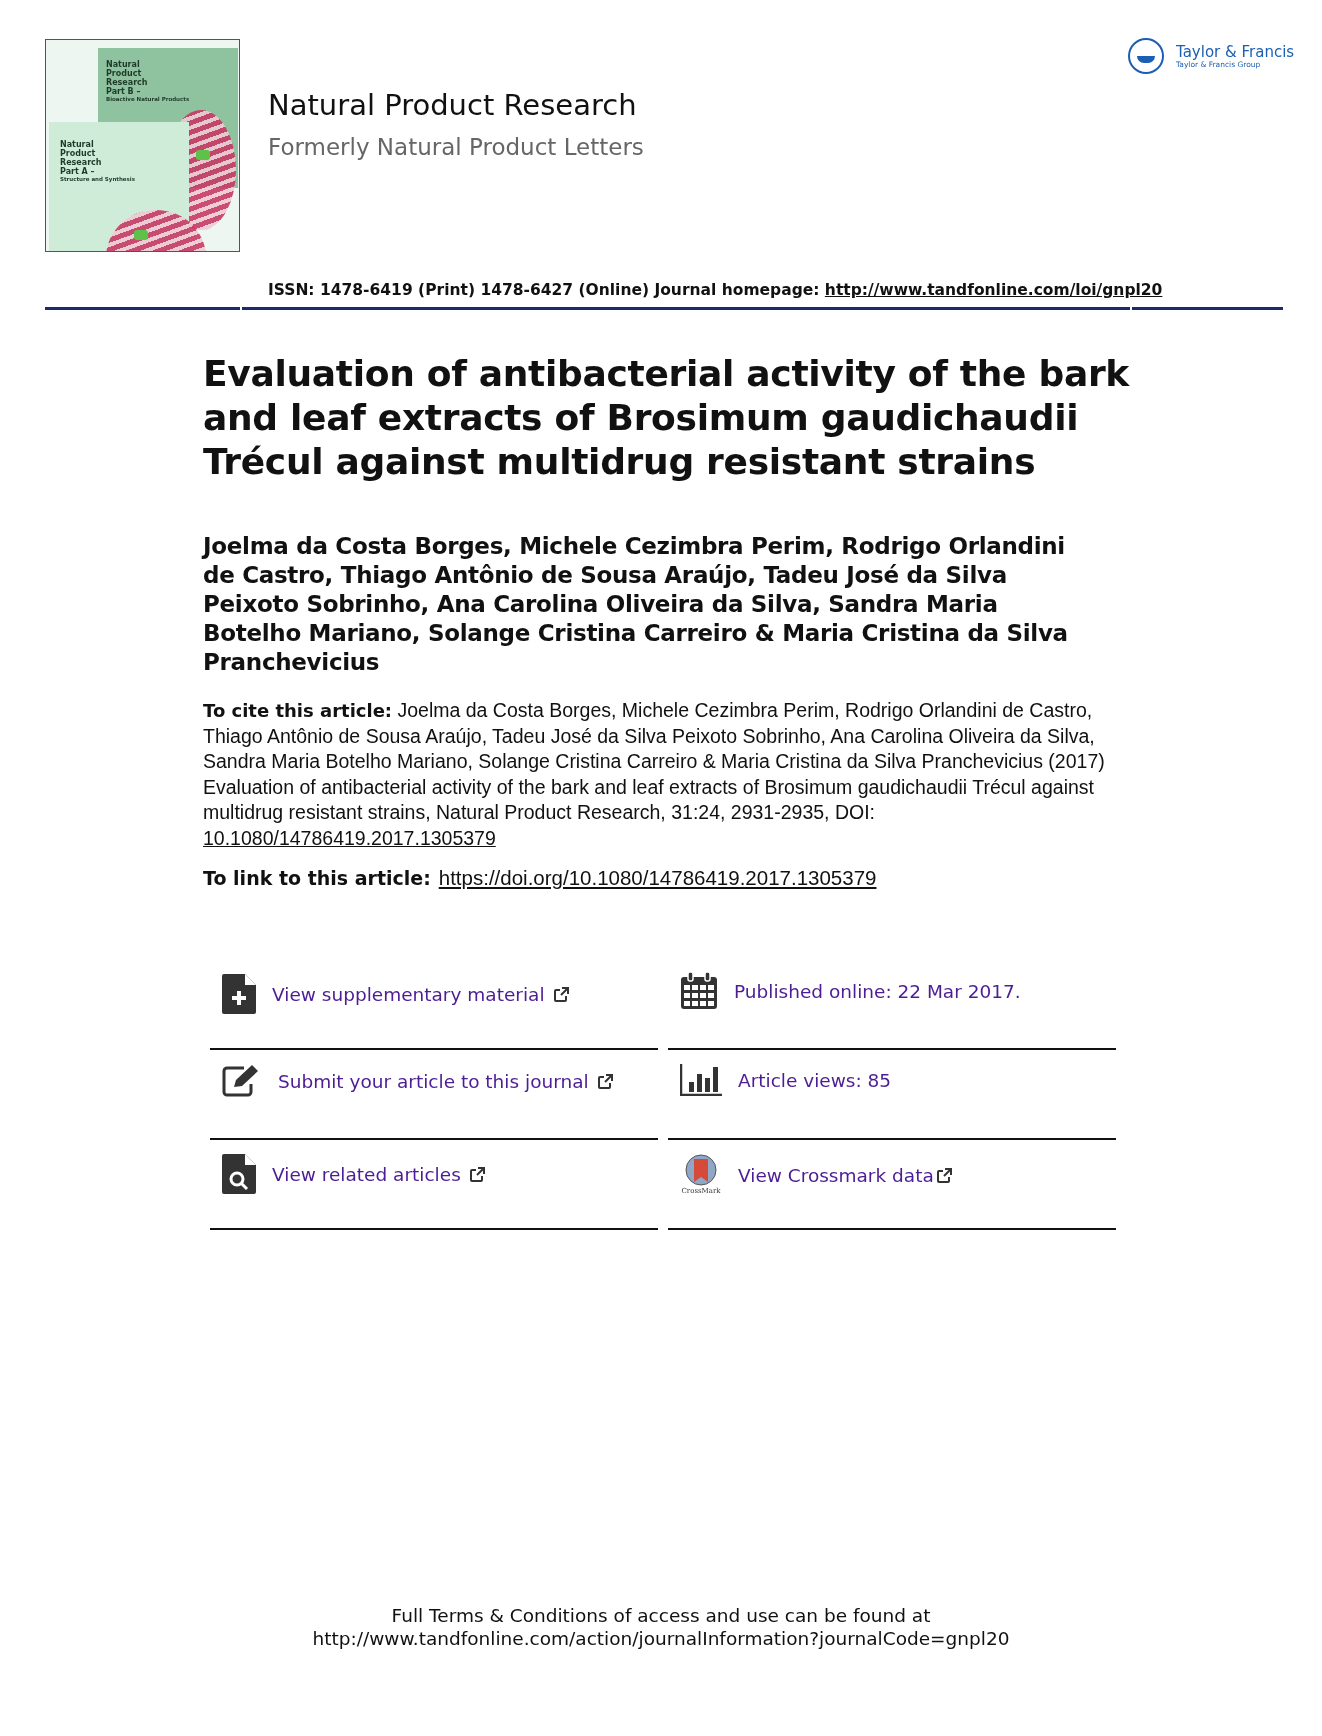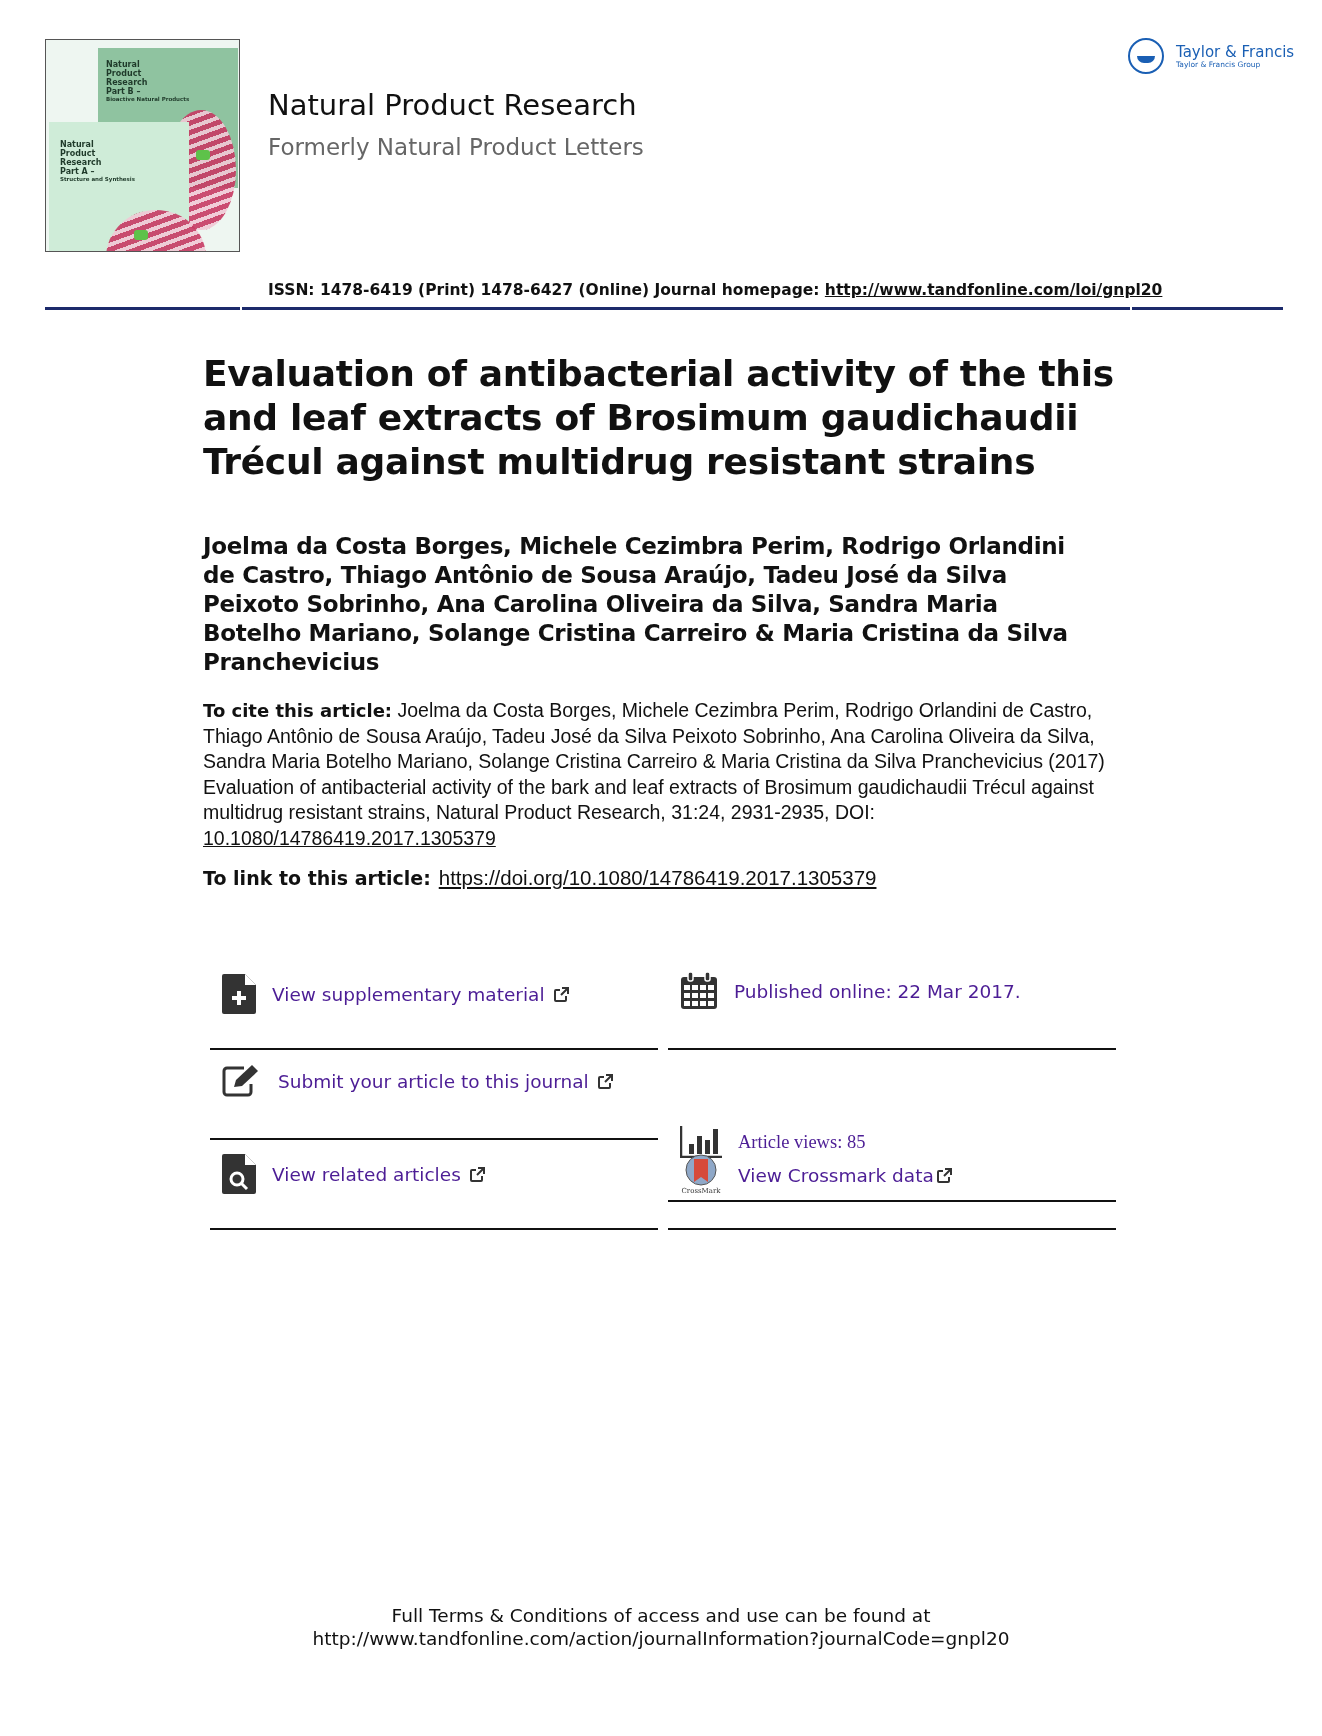--- a/index.html
+++ b/index.html
@@ -119,21 +119,21 @@
 <div class="journal-title">Natural Product Research</div>
 <div class="journal-sub">Formerly Natural Product Letters</div>
 <div class="issn">
   <span>ISSN: 1478-6419 (Print) 1478-6427 (Online) Journal homepage: </span><a>http://www.tandfonline.com/loi/gnpl20</a>
 </div>
 
 <div class="rule-top"></div>
 <div class="rule-gap1"></div>
 <div class="rule-gap2"></div>
 
-<div class="article-title">Evaluation of antibacterial activity of the this and leaf extracts of Brosimum gaudichaudii Trécul against multidrug resistant strains</div>
+<div class="article-title">Evaluation of antibacterial activity of the bark and leaf extracts of Brosimum gaudichaudii Trécul against multidrug resistant strains</div>
 <div class="authors">Joelma da Costa Borges, Michele Cezimbra Perim, Rodrigo Orlandini de Castro, Thiago Antônio de Sousa Araújo, Tadeu José da Silva Peixoto Sobrinho, Ana Carolina Oliveira da Silva, Sandra Maria Botelho Mariano, Solange Cristina Carreiro &amp; Maria Cristina da Silva Pranchevicius</div>
 
 <div class="cite">
   <span class="lbl">To cite this article:</span><span> Joelma da Costa Borges, Michele Cezimbra Perim, Rodrigo Orlandini de Castro, Thiago Antônio de Sousa Araújo, Tadeu José da Silva Peixoto Sobrinho, Ana Carolina Oliveira da Silva, Sandra Maria Botelho Mariano, Solange Cristina Carreiro &amp; Maria Cristina da Silva Pranchevicius (2017) Evaluation of antibacterial activity of the bark and leaf extracts of Brosimum gaudichaudii Trécul against multidrug resistant strains, Natural Product Research, 31:24, 2931-2935, DOI: </span><a>10.1080/14786419.2017.1305379</a>
 </div>
 
 <div class="linkline">
   <span class="lbl">To link to this article:</span><a>https://doi.org/10.1080/14786419.2017.1305379</a>
 </div>
 
@@ -199,21 +199,21 @@
         <rect x="4" y="29" width="6" height="5"></rect>
           <rect x="12" y="29" width="6" height="5"></rect>
           <rect x="20" y="29" width="6" height="5"></rect>
           <rect x="28" y="29" width="6" height="5"></rect>
       </g>
     </svg>
     <span class="label">Published online: 22 Mar 2017.</span>
   </div>
   <div class="sep" style="width:448px;"></div>
 </div>
-<div class="info-cell" style="left:668px;top:1112px;width:448px;font-family:Liberation Serif, serif;">
+<div class="info-cell" style="left:668px;top:1050px;width:448px;">
   <div class="row" style="top:14px;">
     <svg width="42" height="32" viewBox="0 0 42 32">
       <path d="M1 0 V31 H42" stroke="#333" stroke-width="2.5" fill="none"></path>
       <rect x="9" y="18" width="5" height="10" fill="#333"></rect>
         <rect x="17" y="10" width="5" height="18" fill="#333"></rect>
       <rect x="25" y="14" width="5" height="14" fill="#333"></rect>
         <rect x="33" y="3" width="5" height="25" fill="#333"></rect>
     </svg>
     <span class="label">Article views: 85</span>
   </div>

